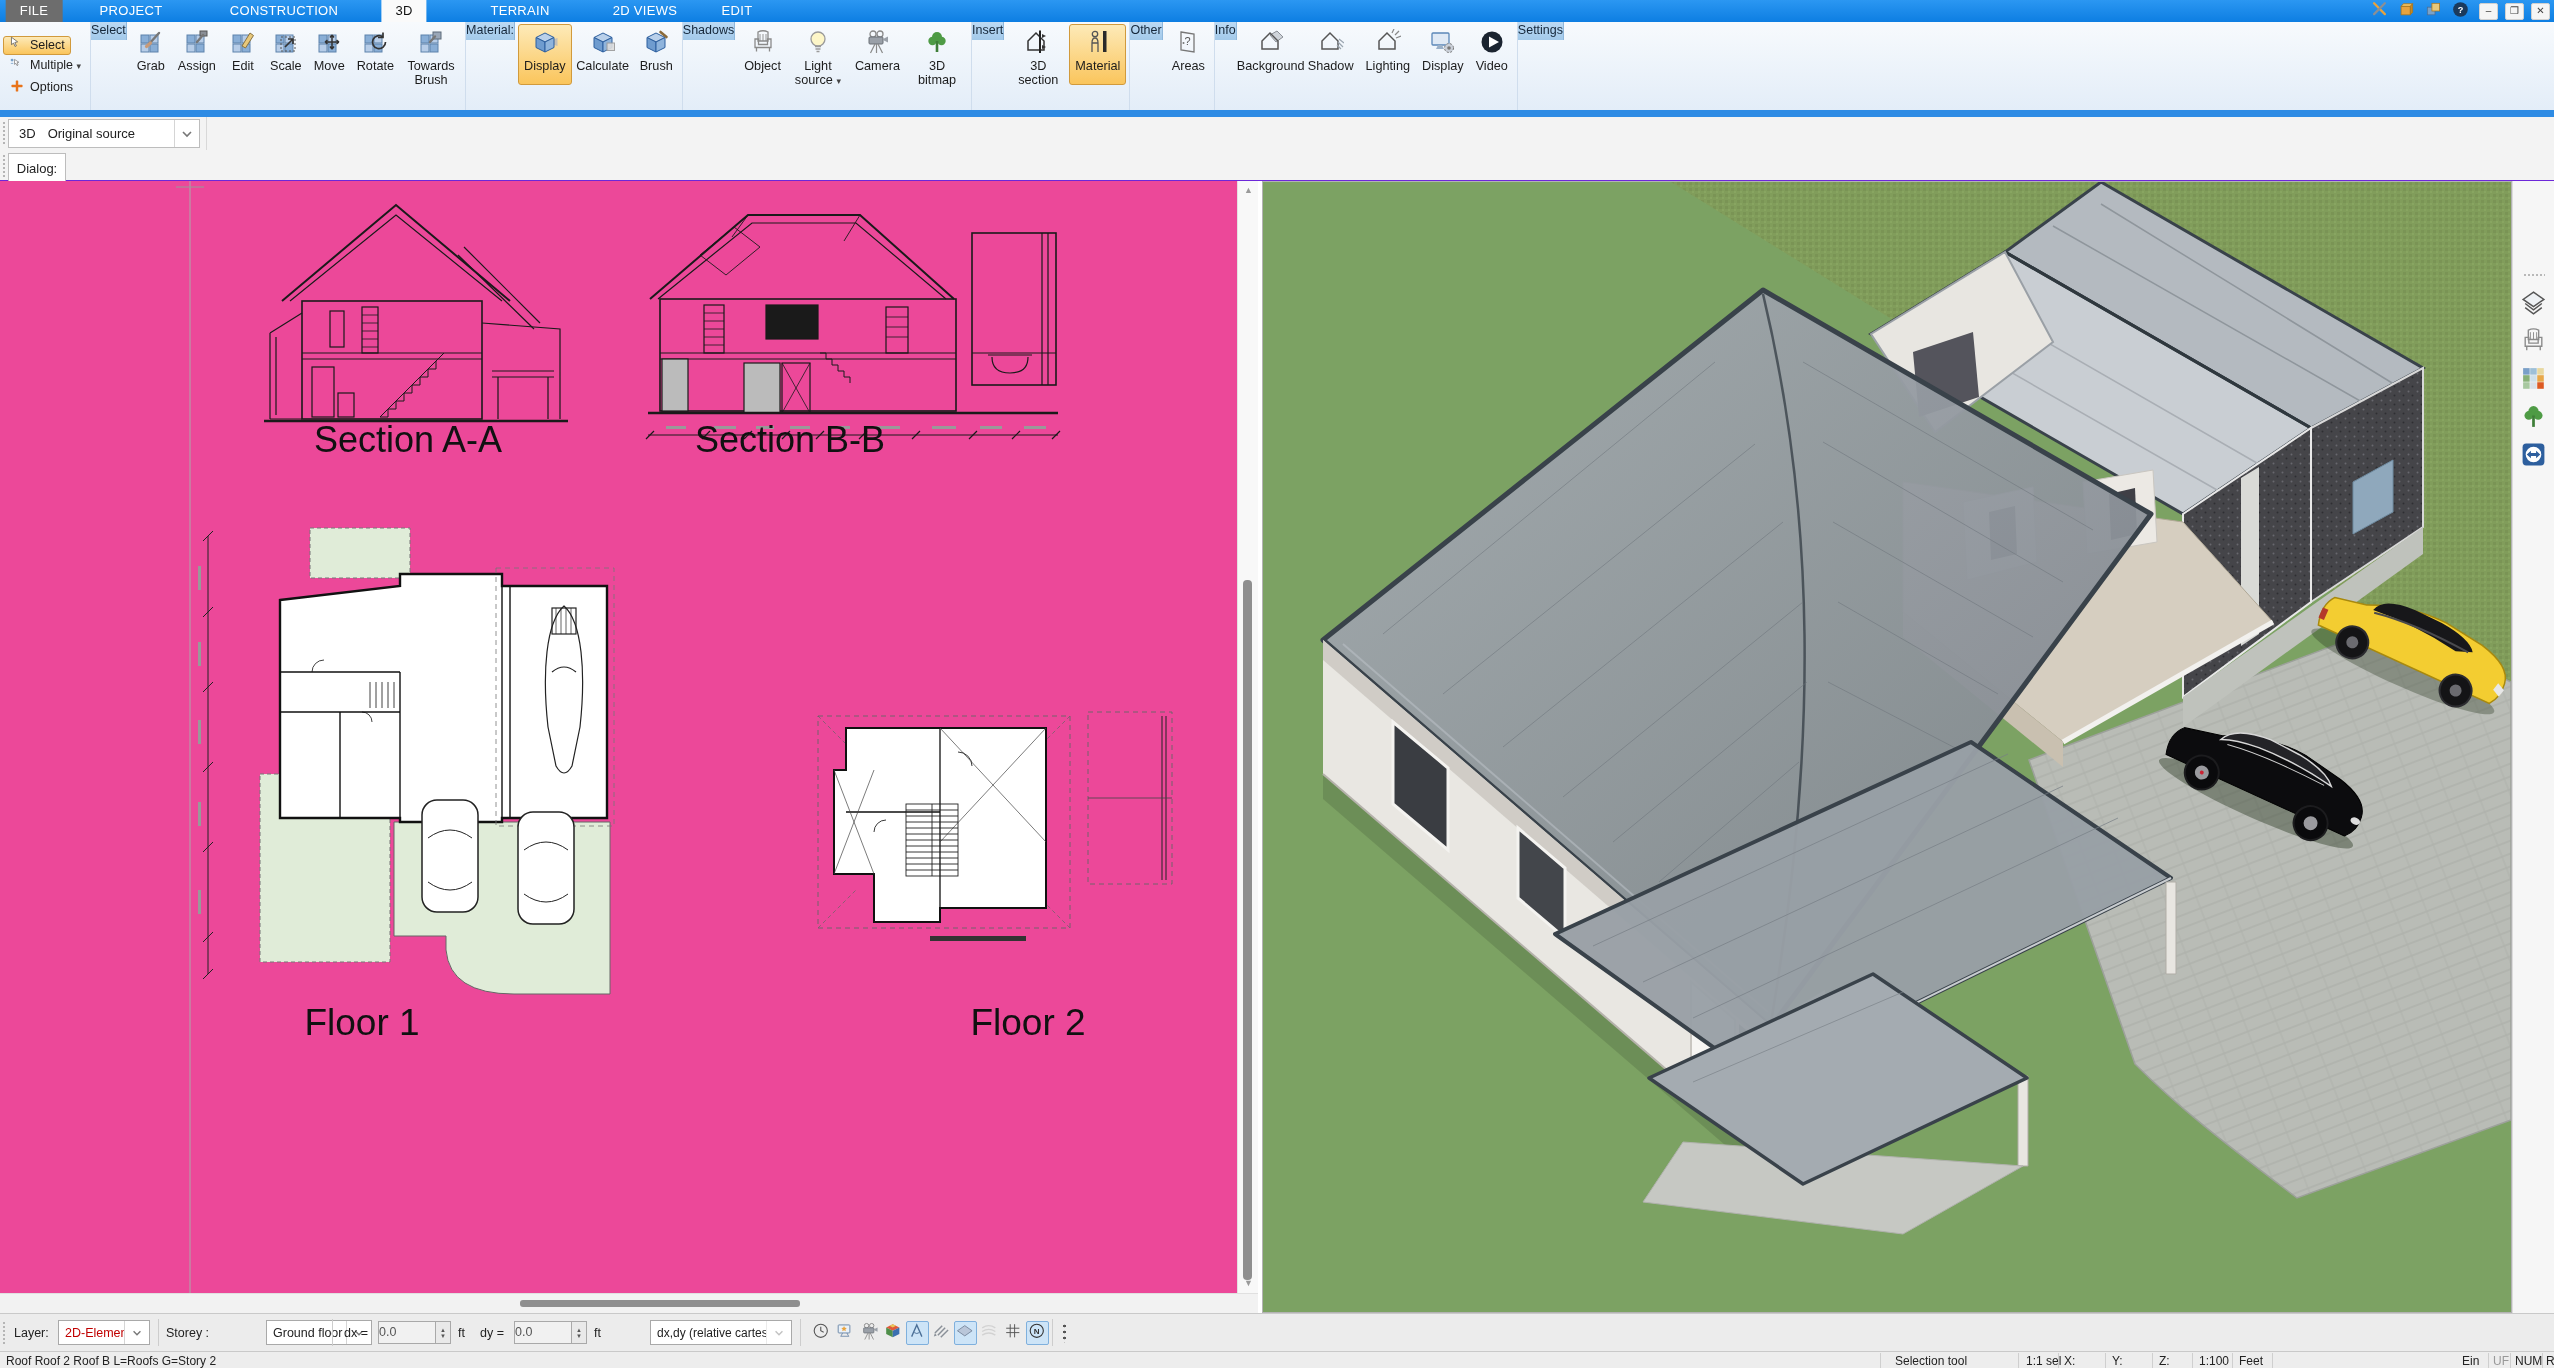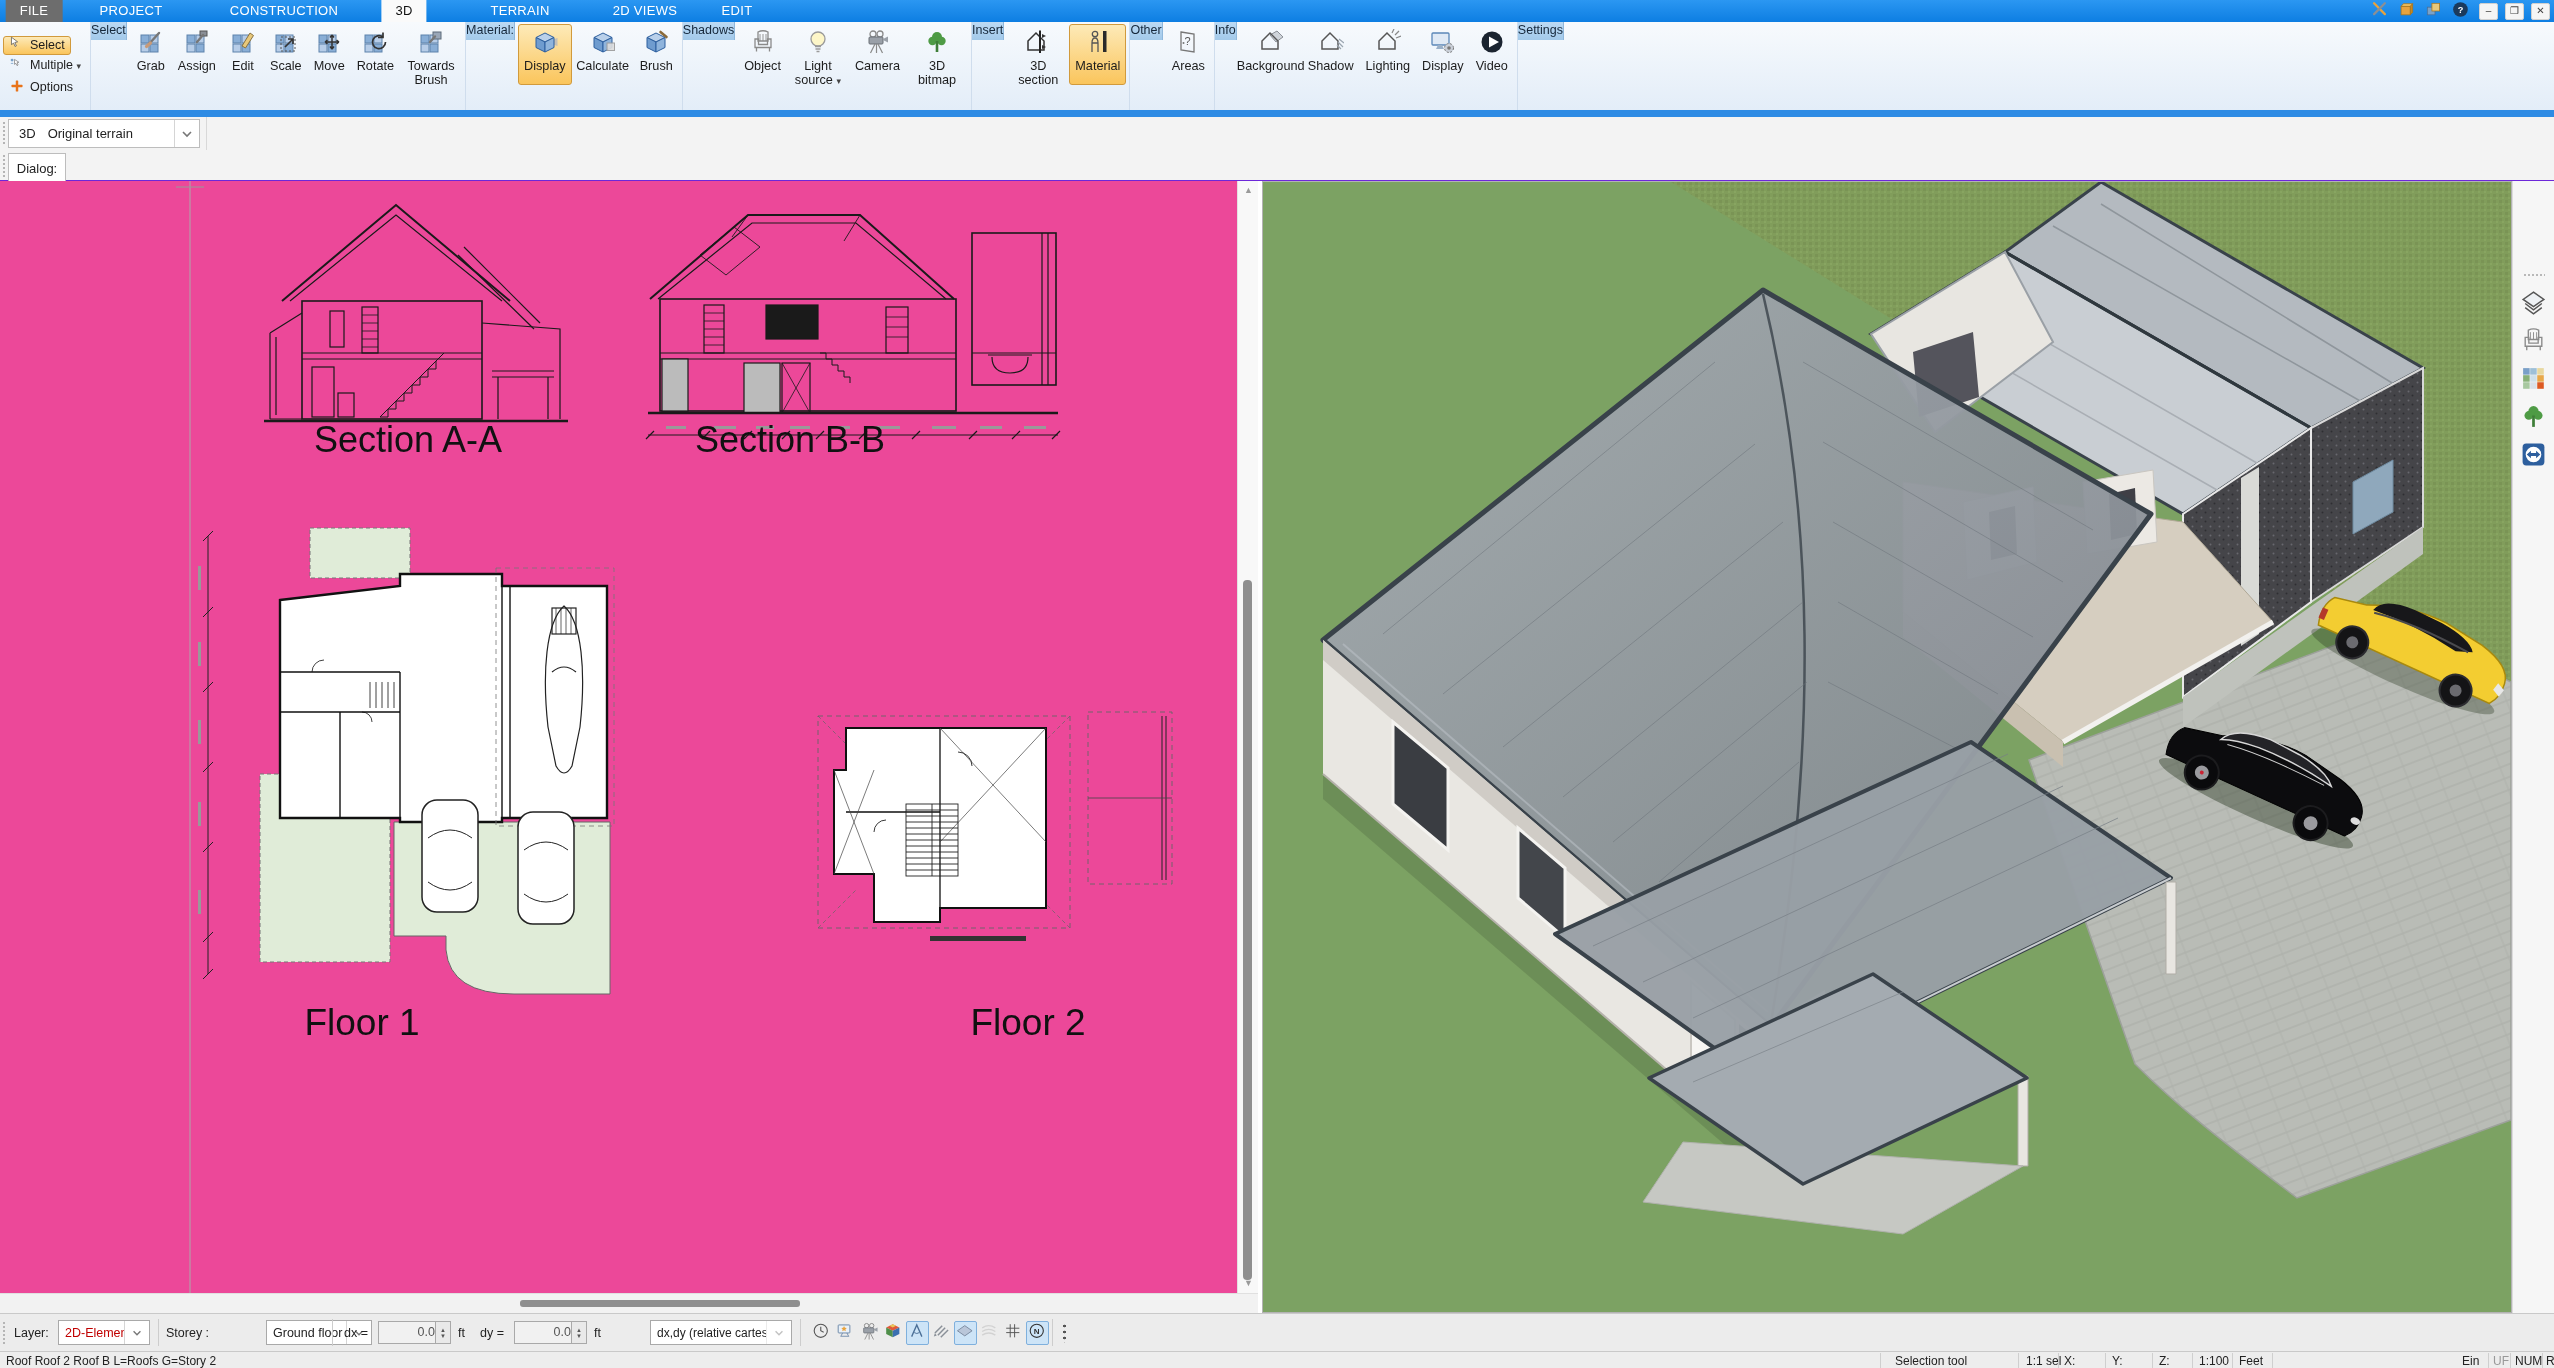--- a/index.html
+++ b/index.html
@@ -81,21 +81,21 @@
   #collapse .inner i{display:block;width:20px;height:2px;background:#fff;}
 
   
   #bottombar{left:0;top:1313px;width:2554px;height:38px;background:#ececec;
     border-top:1px solid #c9c9c9;box-sizing:border-box;font-size:12.5px;}
   #bottombar .lbl{position:absolute;top:12px;}
   .combo{position:absolute;top:6px;height:25px;background:#fff;border:1px solid #a9a9a9;
     display:flex;align-items:center;box-sizing:border-box;font-size:12.5px;}
   .combo .cval{flex:1;padding-left:6px;white-space:nowrap;overflow:hidden;}
   .numin{position:absolute;top:7px;width:58px;height:23px;background:#f1f1f1;
-    border:1px solid #a9a9a9;box-sizing:border-box;text-align:right;line-height:21px;
+    border:1px solid #a9a9a9;box-sizing:border-box;text-align:left;line-height:21px;
     color:#555;font-size:12.5px;}
   .spin{position:absolute;top:7px;width:15px;height:23px;border:1px solid #a9a9a9;
     border-left:none;box-sizing:border-box;background:#e9e9e9;display:flex;
     flex-direction:column;align-items:center;justify-content:center;font-size:6px;color:#555;}
   .vsep2{position:absolute;top:5px;width:1px;height:27px;background:#cdcdcd;}
   .tgl{position:absolute;top:7px;width:23px;height:24px;display:flex;align-items:center;
     justify-content:center;border-radius:2px;border:1px solid transparent;box-sizing:border-box;}
   .tgl.active{background:#cde4f7;border-color:#7fb0dd;}
   .tgl.disabled{opacity:.5;}
   #vdots{position:absolute;top:9px;width:5px;height:20px;
@@ -409,21 +409,21 @@
       </div>
       <div class="rglabel">Settings</div>
     </div>
   </div>
 <div id="bluestrip" class="abs"></div>
 
 <div id="viewbar" class="abs">
   <div class="grip"></div>
   <div id="viewsel">
     <span class="vlbl">3D</span>
-    <span class="vval">Original terrain</span>
+    <span class="vval">Original source</span>
     <span class="chevbox">
         <svg width="14" height="14" viewBox="0 0 14 14">
           <path d="M3 5 l4 4 4 -4" fill="none" stroke="#777" stroke-width="1.6"></path>
         </svg>
       </span>
   </div>
   <div class="vsep"></div>
 </div>
 <div id="dialogrow" class="abs">
   <div class="grip"></div>

